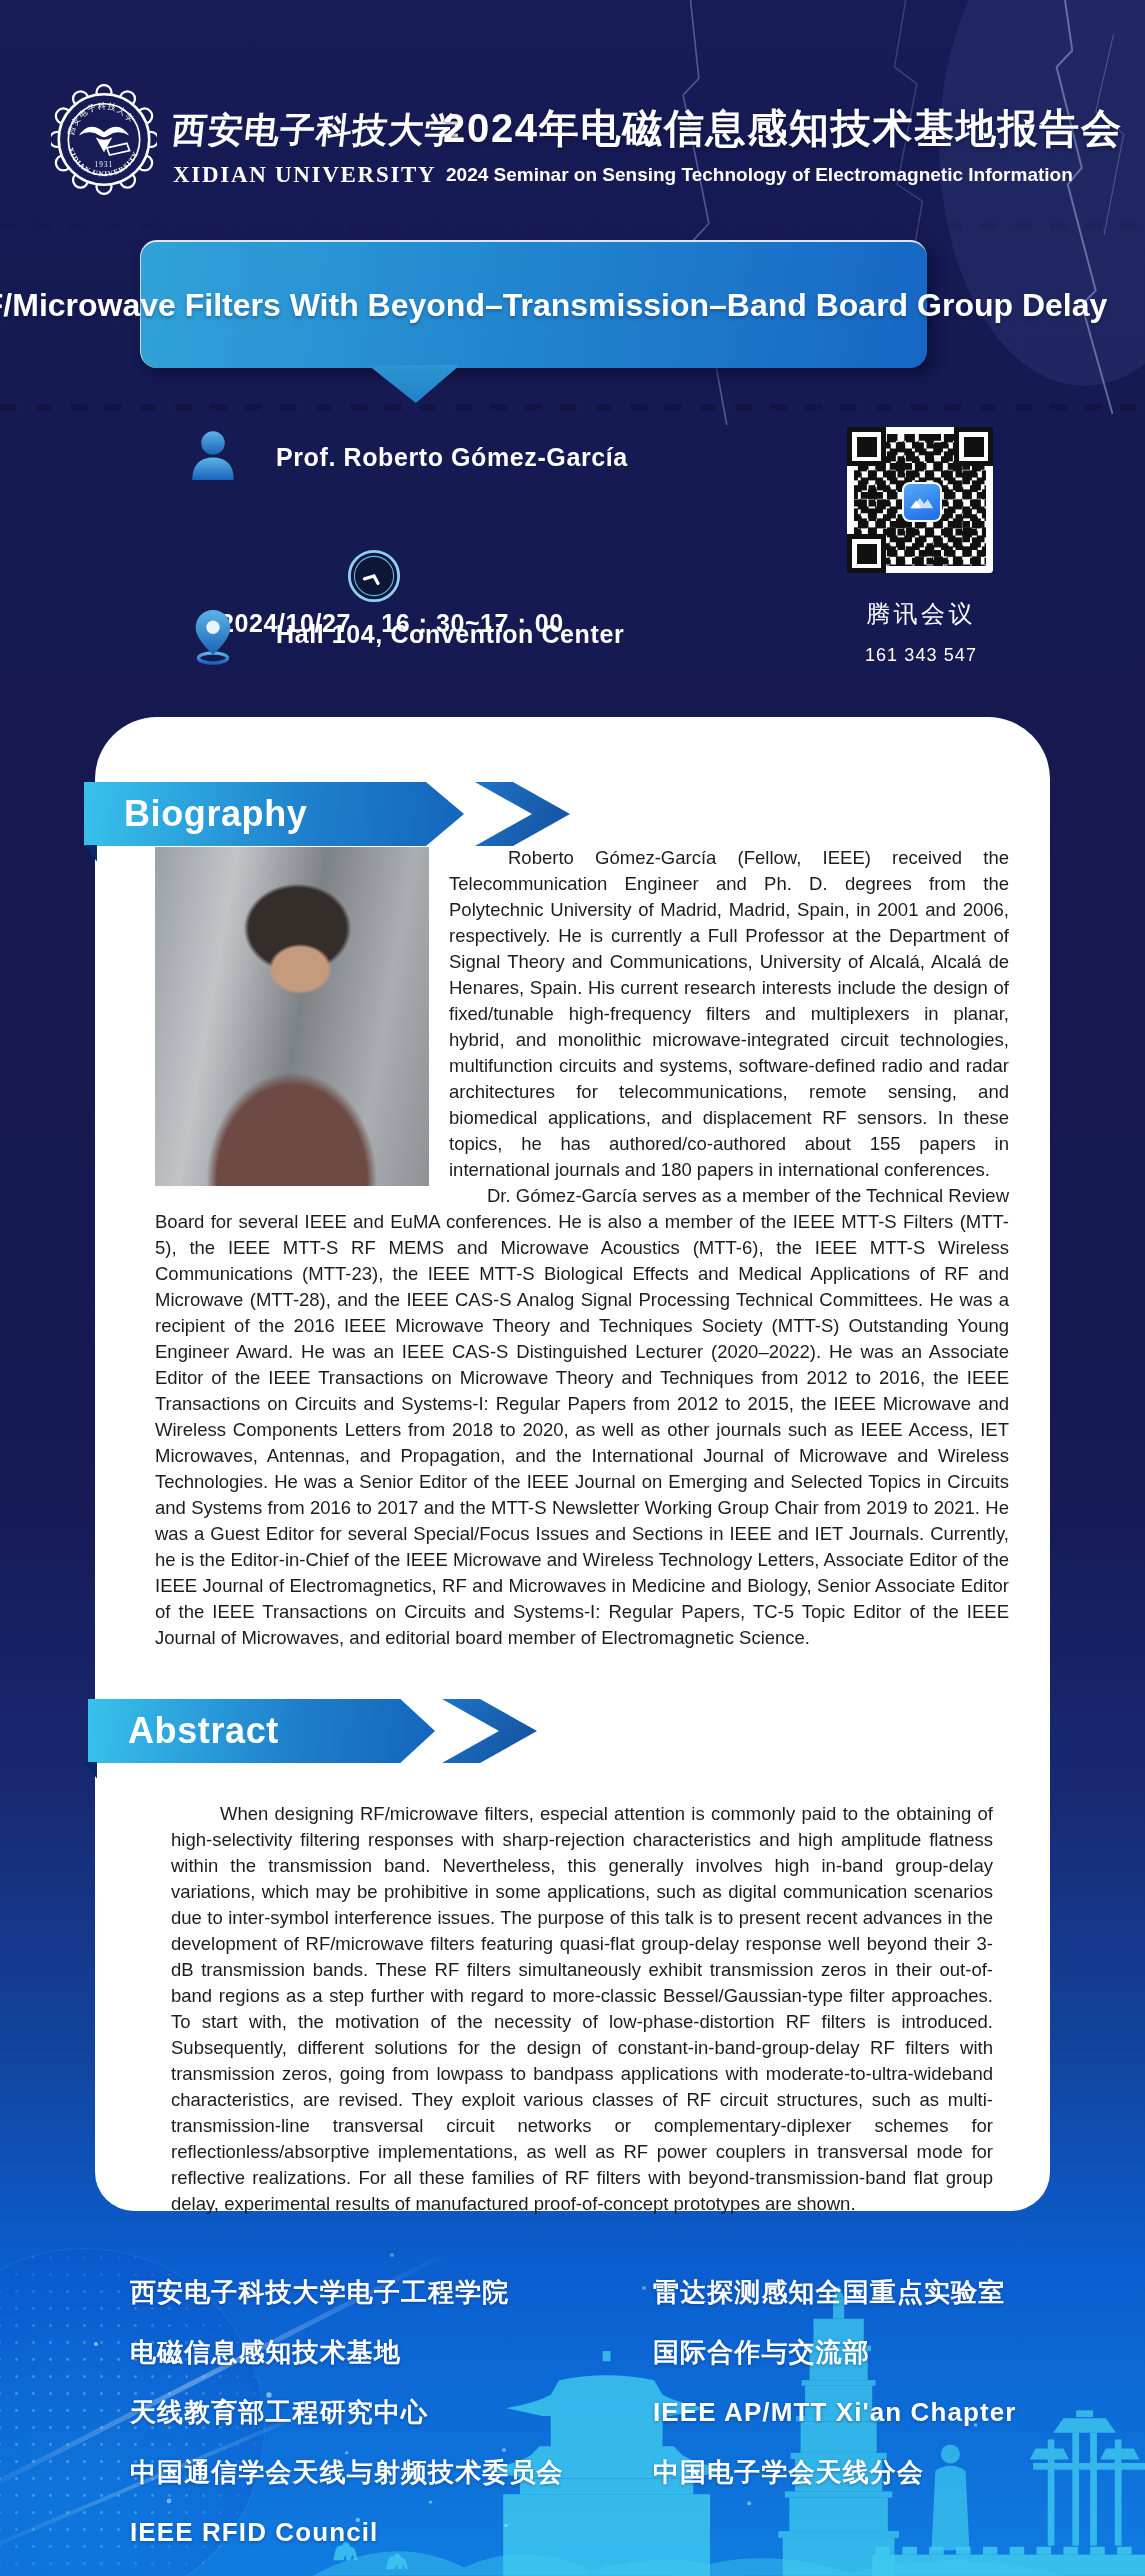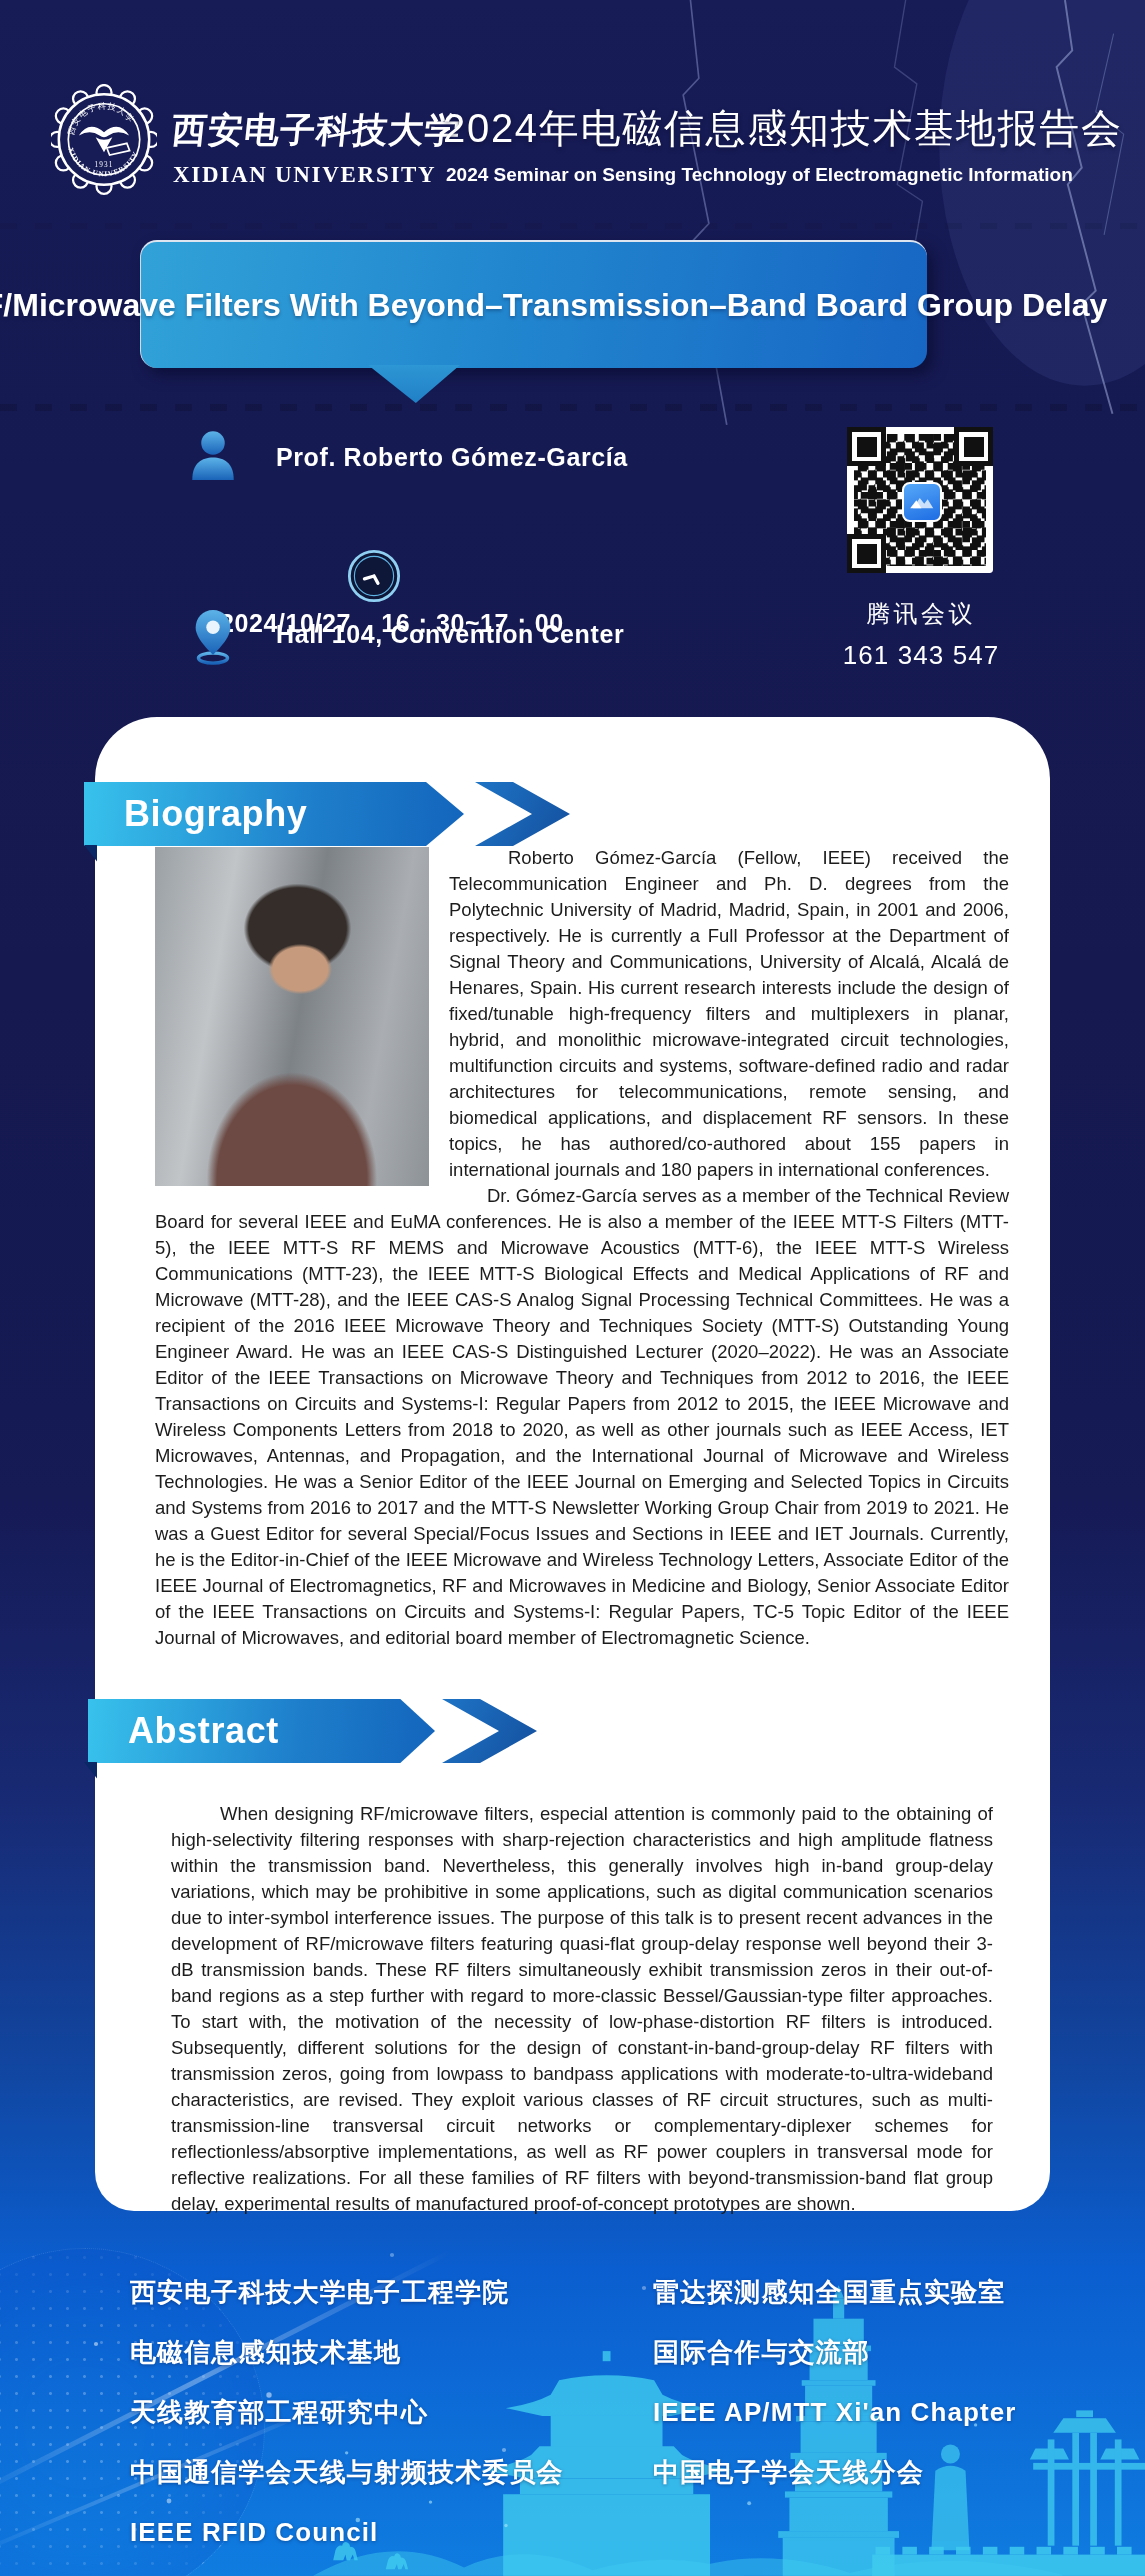--- a/index.html
+++ b/index.html
@@ -30,21 +30,21 @@
     box-shadow:268px 185px 0 1.7px rgba(255,255,255,.5),503px 240px 0 1.1px rgba(255,255,255,.4),
       168px 291px 0 1.4px rgba(255,255,255,.45),643px 78px 0 1.1px rgba(255,255,255,.35),
       95px 134px 0 1.1px rgba(255,255,255,.5),391px 45px 0 1.1px rgba(200,230,255,.4);}
   #skyline-svg{left:0;bottom:0;width:1145px;height:291px;}
   
   #seal-svg{left:51px;top:84px;width:106px;height:112px;}
   #univ-cn{left:172px;top:107px;width:263px;font-size:35px;font-weight:700;color:#fff;
     transform:skewX(-6deg);letter-spacing:1.1px;white-space:nowrap;}
   #univ-en{left:173px;top:162px;font-family:"Liberation Serif",serif;font-size:23px;font-weight:700;
     color:#fff;letter-spacing:1.7px;white-space:nowrap;}
-  #event-cn{left:443px;top:101px;font-size:40px;font-weight:400;color:#fff;letter-spacing:1.7px;white-space:nowrap;
+  #event-cn{left:443px;top:101px;font-size:40px;font-weight:700;color:#fff;letter-spacing:1.7px;white-space:nowrap;
     text-shadow:0 1.7px 4.5px rgba(5,10,40,.5);}
   #event-en{left:446px;top:164px;font-size:19px;font-weight:700;color:#fff;letter-spacing:0;white-space:nowrap;}
   
   #title-banner{left:140px;top:240px;width:786px;height:126px;border-radius:17px;
     background:linear-gradient(100deg,#31a2d8 0%,#2287cf 45%,#1766c4 100%);
     border-top:2.8px solid #dde6f0;border-left:1.7px solid #cfdcea;
     box-shadow:6.7px 7.8px 13.4px rgba(5,10,40,.55);
     display:flex;flex-direction:row;justify-content:center;align-items:center;}
   #title-banner .t-line{color:#fff;font-size:32px;font-weight:800;line-height:51px;white-space:nowrap;
     text-shadow:0 1.7px 3.4px rgba(10,20,60,.35);}
@@ -65,21 +65,21 @@
       conic-gradient(#101010 25%,transparent 0 50%,#101010 0 75%,transparent 0) 0 0/14.5px 14.5px,
       conic-gradient(transparent 25%,#101010 0 50%,transparent 0 75%,#101010 0) 3.9px 8.4px/19px 19px;}
   .fp{position:absolute;width:29px;height:29px;border:5px solid #111;background:#fff;}
   .fp::after{content:"";position:absolute;inset:4.5px;background:#111;}
   #fp-tl{left:0;top:0;} #fp-tr{right:0;top:0;} #fp-bl{left:0;bottom:0;}
   #qr-logo{position:absolute;left:50%;top:50%;width:36px;height:36px;margin:-18px 0 0 -18px;
     border-radius:7.8px;border:2.8px solid #fff;background:linear-gradient(160deg,#57a9f8,#1d6ce4);}
   #qr-logo svg{position:absolute;inset:0;}
   #meeting-info{left:819px;top:594px;width:204px;text-align:center;color:#fff;}
   #meeting-platform{font-size:24px;letter-spacing:3.4px;line-height:39px;}
-  #meeting-id{font-size:26px;letter-spacing:1.1px;line-height:44px;}
+  #meeting-id{font-size:18px;letter-spacing:1.1px;line-height:44px;}
   
   #panel{left:95px;top:717px;width:955px;height:1494px;background:#fff;
     border-radius:62px 62px 39px 39px;}
   
   .ribbon{height:64px;background:linear-gradient(95deg,#38c2ec 0%,#1e7ecb 60%,#1365bc 100%);
     clip-path:polygon(0 0,90% 0,100% 50%,90% 100%,0 100%);
     filter:drop-shadow(6.7px 6.7px 5px rgba(8,16,50,.4));
     display:flex;align-items:center;}
   .ribbon .rb-label{color:#fff;font-size:36px;font-weight:800;padding-left:40px;letter-spacing:0.6px;}
   .chevron{width:95px;height:64px;background:linear-gradient(120deg,#1e74c6,#144f9e);

